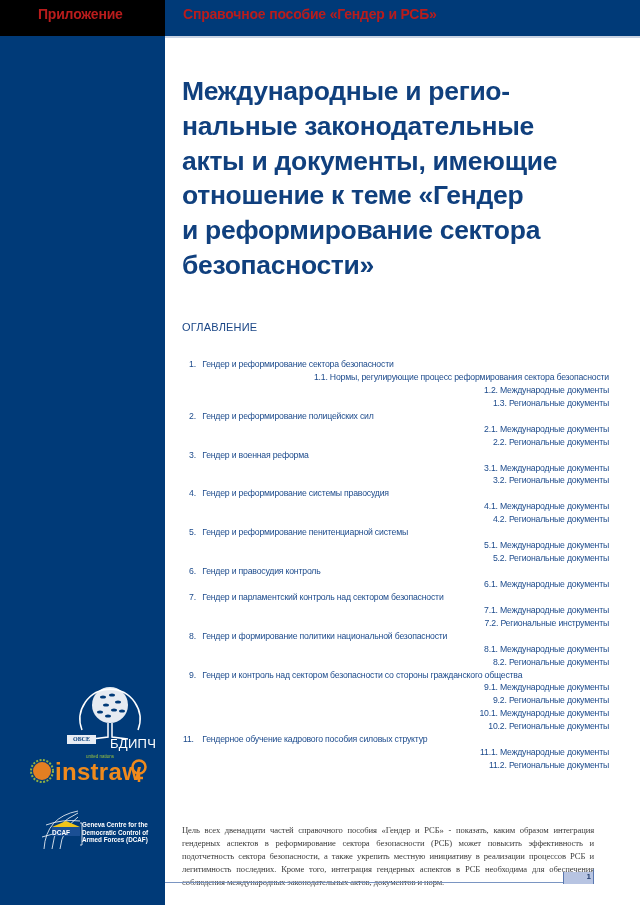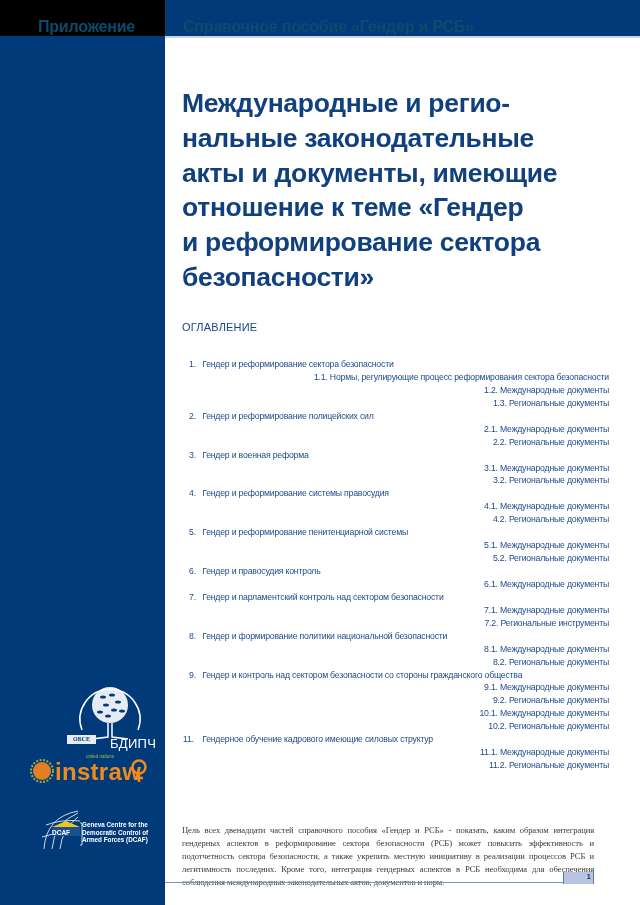--- a/index.html
+++ b/index.html
@@ -2,26 +2,26 @@
 <html><head>
 <meta charset="utf-8">
 <style>
   * { margin:0; padding:0; box-sizing:border-box; }
   html, body { width:640px; height:905px; overflow:hidden; background:#ffffff; }
   body { position:relative; font-family:"Liberation Sans", sans-serif; }
 
   .left-col { position:absolute; left:0; top:0; width:165px; height:905px; background:#003a78; }
   .top-bar { position:absolute; left:165px; top:0; width:475px; height:36px; background:#003a78; }
   .tab-black { position:absolute; left:0; top:0; width:165px; height:36px; background:#000000; }
-  .tab-label { position:absolute; top:18px; color:#0c4a6e; font-weight:bold; font-size:16px; letter-spacing:-0.2px; }
+  .tab-label { position:absolute; top:6px; color:#b91c1c; font-weight:bold; font-size:14px; letter-spacing:-0.2px; }
   .tab-label.left { left:38px; }
   .tab-label.right { left:183px; }
   .top-shadow { position:absolute; left:165px; top:36px; width:475px; height:2px; background:#c9d3e3; }
 
-  .title { position:absolute; left:182px; top:86px; width:420px; color:#10407e; font-weight:bold; font-size:26.5px; line-height:34.8px; letter-spacing:-0.3px; }
+  .title { position:absolute; left:182px; top:74px; width:420px; color:#10407e; font-weight:bold; font-size:26.5px; line-height:34.8px; letter-spacing:-0.3px; }
 
   .toc-heading { position:absolute; left:182px; top:321px; color:#1a4686; font-weight:normal; font-size:11px; letter-spacing:0.2px; }
 
   .toc { position:absolute; left:189px; top:358px; width:420px; }
   .toc-row { height:12.95px; font-size:8.7px; color:#1d4b8c; white-space:nowrap; line-height:12.95px; letter-spacing:-0.2px; font-family:"Liberation Sans", sans-serif; }
   .toc-row.l1 { padding-left:0; }
   .toc-row.l2 { padding-left:12px;text-align:right; }
   .toc-row .num { display:inline-block; }
   .toc-row.l1 .num { width:11px; }
   .toc-row.l2 .num { width:21px; }
@@ -90,21 +90,21 @@
   <div class="toc-row l2"><span class="num">7.1.</span> <span>Международные документы</span></div>
   <div class="toc-row l2"><span class="num">7.2.</span> <span>Региональные инструменты</span></div>
   <div class="toc-row l1"><span class="num">8.</span> <span>Гендер и формирование политики национальной безопасности</span></div>
   <div class="toc-row l2"><span class="num">8.1.</span> <span>Международные документы</span></div>
   <div class="toc-row l2"><span class="num">8.2.</span> <span>Региональные документы</span></div>
   <div class="toc-row l1"><span class="num">9.</span> <span>Гендер и контроль над сектором безопасности со стороны гражданского общества</span></div>
   <div class="toc-row l2"><span class="num">9.1.</span> <span>Международные документы</span></div>
   <div class="toc-row l2"><span class="num">9.2.</span> <span>Региональные документы</span></div>
   <div class="toc-row l2 wide"><span class="num" style="width:22px">10.1.</span> <span>Международные документы</span></div>
   <div class="toc-row l2 wide"><span class="num" style="width:22px">10.2.</span> <span>Региональные документы</span></div>
-  <div class="toc-row l1 wide" style="margin-left:-6px"><span class="num" style="width:17px">11.</span> <span>Гендерное обучение кадрового имеющие силовых структур</span></div>
+  <div class="toc-row l1 wide" style="margin-left:-6px"><span class="num" style="width:17px">11.</span> <span>Гендерное обучение кадрового пособия силовых структур</span></div>
   <div class="toc-row l2 wide"><span class="num" style="width:22px">11.1.</span> <span>Международные документы</span></div>
   <div class="toc-row l2 wide"><span class="num" style="width:22px">11.2.</span> <span>Региональные документы</span></div>
 </div>
 
 <p class="intro">Цель всех двенадцати частей справочного пособия «Гендер и РСБ» - показать, каким образом интеграция гендерных аспектов в реформирование сектора безопасности (РСБ) может повысить эффективность и подотчетность сектора безопасности, а также укрепить местную инициативу в реализации процессов РСБ и легитимность последних. Кроме того, интеграция гендерных аспектов в РСБ необходима для обеспечения соблюдения международных законодательных актов, документов и норм.</p>
 
 <svg class="logo osce-logo" viewBox="0 0 80 80">
   <path d="M12 55 A30 30 0 1 1 68 55" fill="none" stroke="#ffffff" stroke-width="1.5"></path>
   <circle cx="40" cy="30" r="18" fill="#ffffff" opacity="0.9"></circle>
   <g fill="#003a78">

